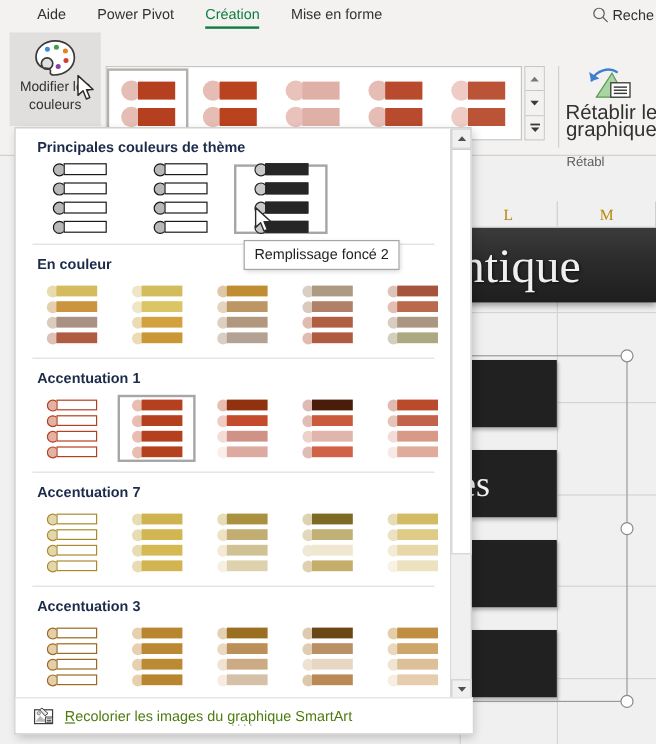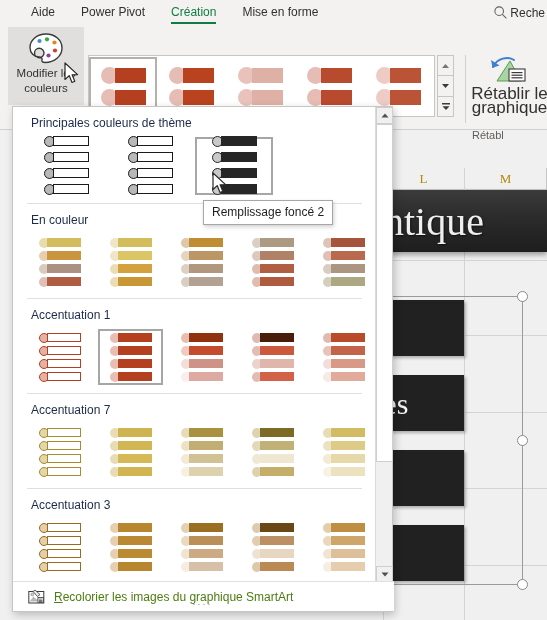--- a/index.html
+++ b/index.html
@@ -177,21 +177,21 @@
     border: 1px solid #c8c6c4;
     box-shadow: 2px 3px 8px rgba(0,0,0,.22);
   }
   .dd-scrollarea {
     position: absolute; left: 0; top: 0;
     width: 363px; height: 476px;
     overflow: hidden;
   }
   .dd-section { padding: 0 0 6px 0; }
   .dd-sec-title {
-    font-size: 12px; font-weight: normal; color: #1c2b4a;
+    font-size: 12px; font-weight: bold; color: #1c2b4a;
     padding: 9px 0 7px 18px;
   }
   .dd-row { display: flex; padding-left: 14px; gap: 6px; }
   .dd-item {
     width: 66px; height: 56px;
     display: flex; flex-direction: column; align-items: center;
     justify-content: center; gap: 3px;
     padding: 3px;
   }
   .dd-item.selected { border: 2px solid #a6a6a6; padding: 1px; }

